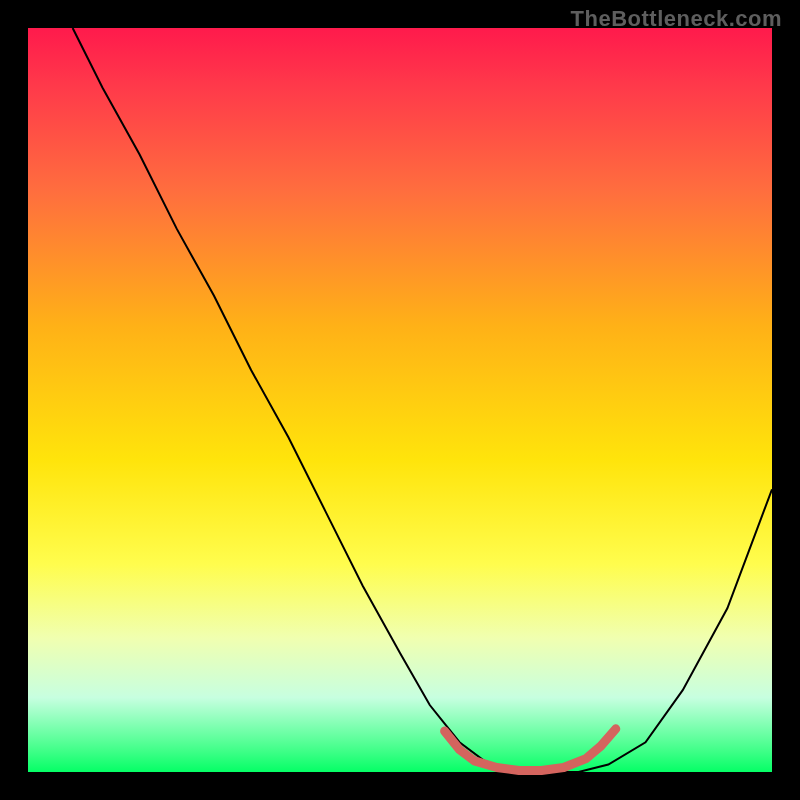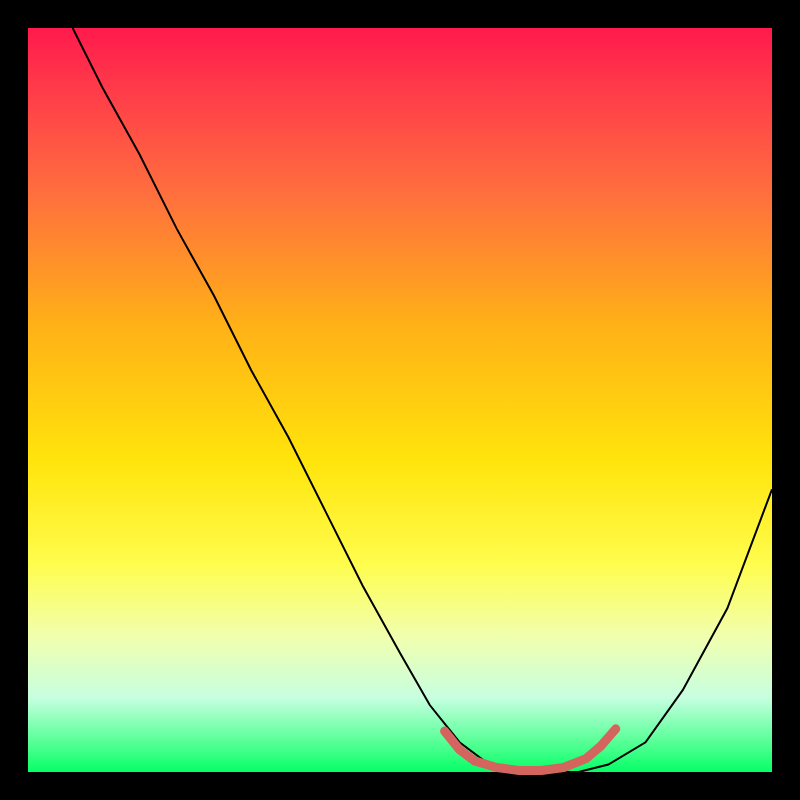--- a/index.html
+++ b/index.html
@@ -46,19 +46,20 @@
     left: 0; top: 0;
     width: 744px;
     height: 744px;
     overflow: visible;
   }
 </style>
 </head>
 <body>
 
 <div class="stage">
+  <div class="watermark">TheBottleneck.com</div>
   <div class="plot">
     <svg class="curve" viewBox="0 0 744 744" preserveAspectRatio="none">
       <path fill="none" stroke="#000000" stroke-width="2" d="M44.64,0.00 L74.40,59.52 L111.60,126.48 L148.80,200.88 L186.00,267.84 L223.20,342.24 L260.40,409.20 L297.60,483.60 L334.80,558.00 L372.00,624.96 L401.76,677.04 L431.52,714.24 L461.28,736.56 L491.04,744.00 L520.80,744.00 L550.56,744.00 L580.32,736.56 L617.52,714.24 L654.72,662.16 L699.36,580.32 L744.00,461.28"></path>
       <path fill="none" stroke="#d4645e" stroke-width="9" stroke-linecap="round" stroke-linejoin="round" d="M416.64,703.08 L431.52,721.68 L446.40,732.84 L468.72,739.54 L491.04,742.51 L513.36,742.51 L535.68,739.54 L558.00,730.61 L572.88,717.96 L587.76,700.85"></path>
     </svg>
   </div>
 </div>
 
 </body></html>

